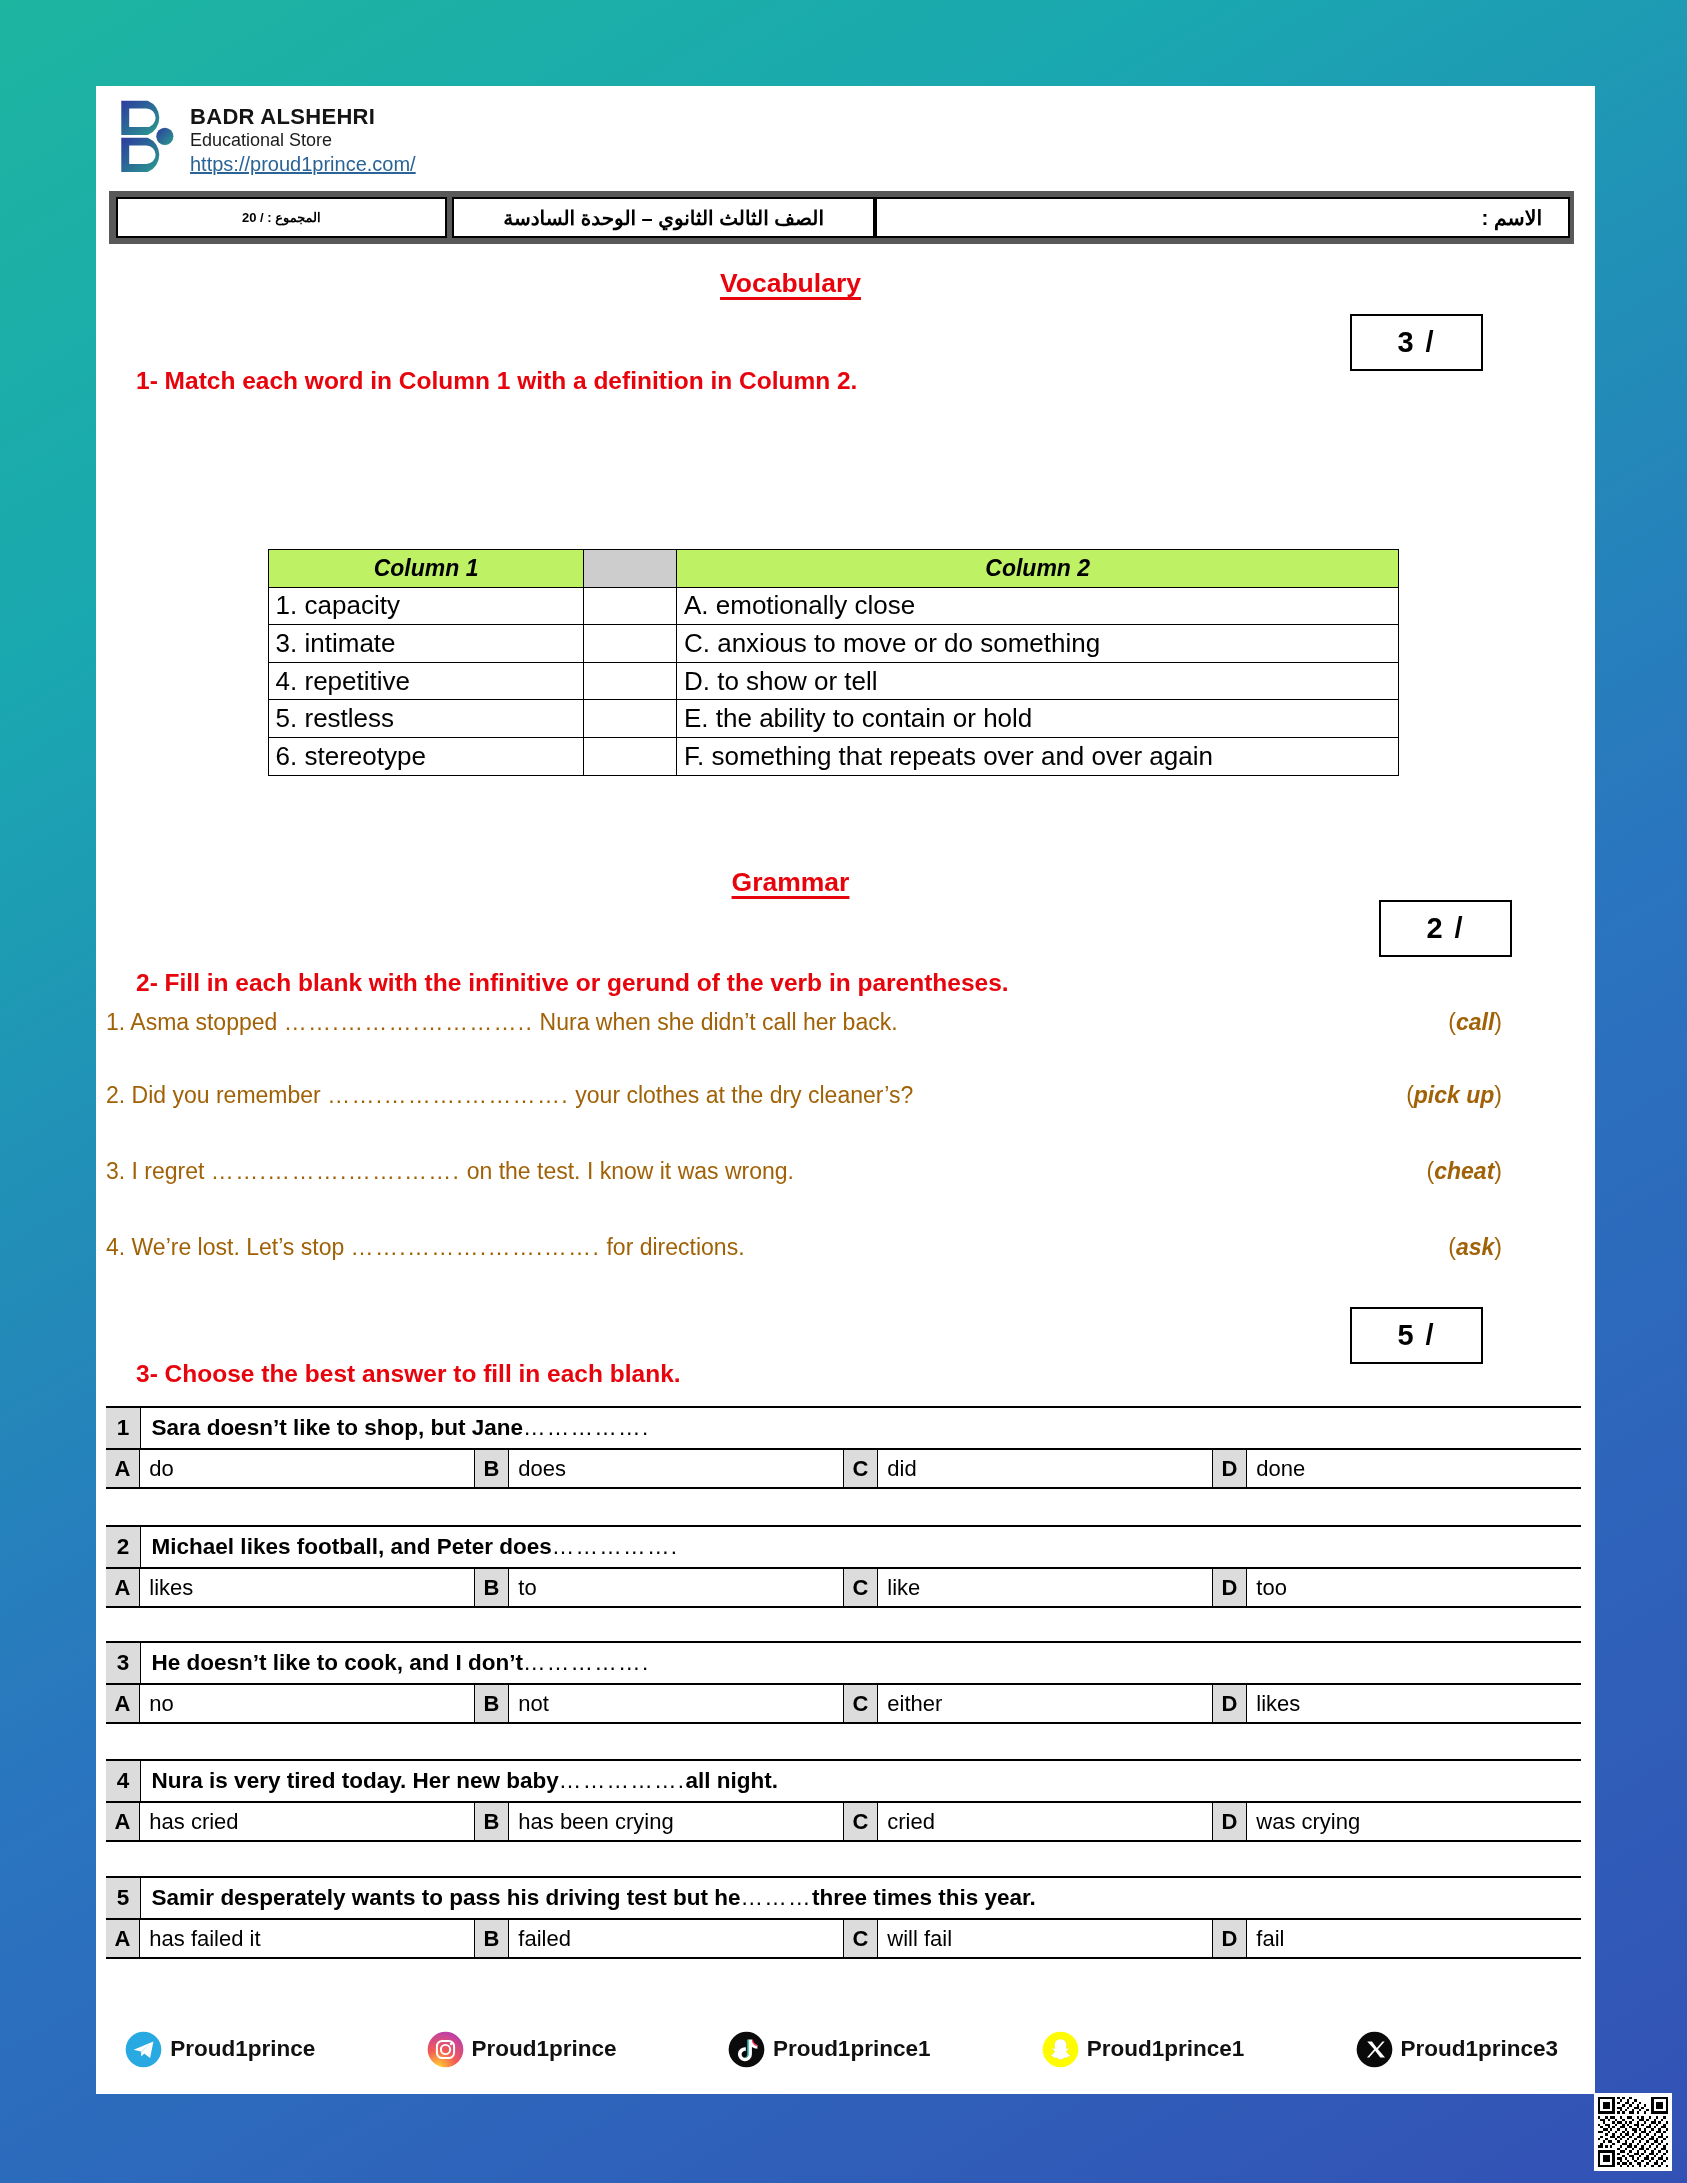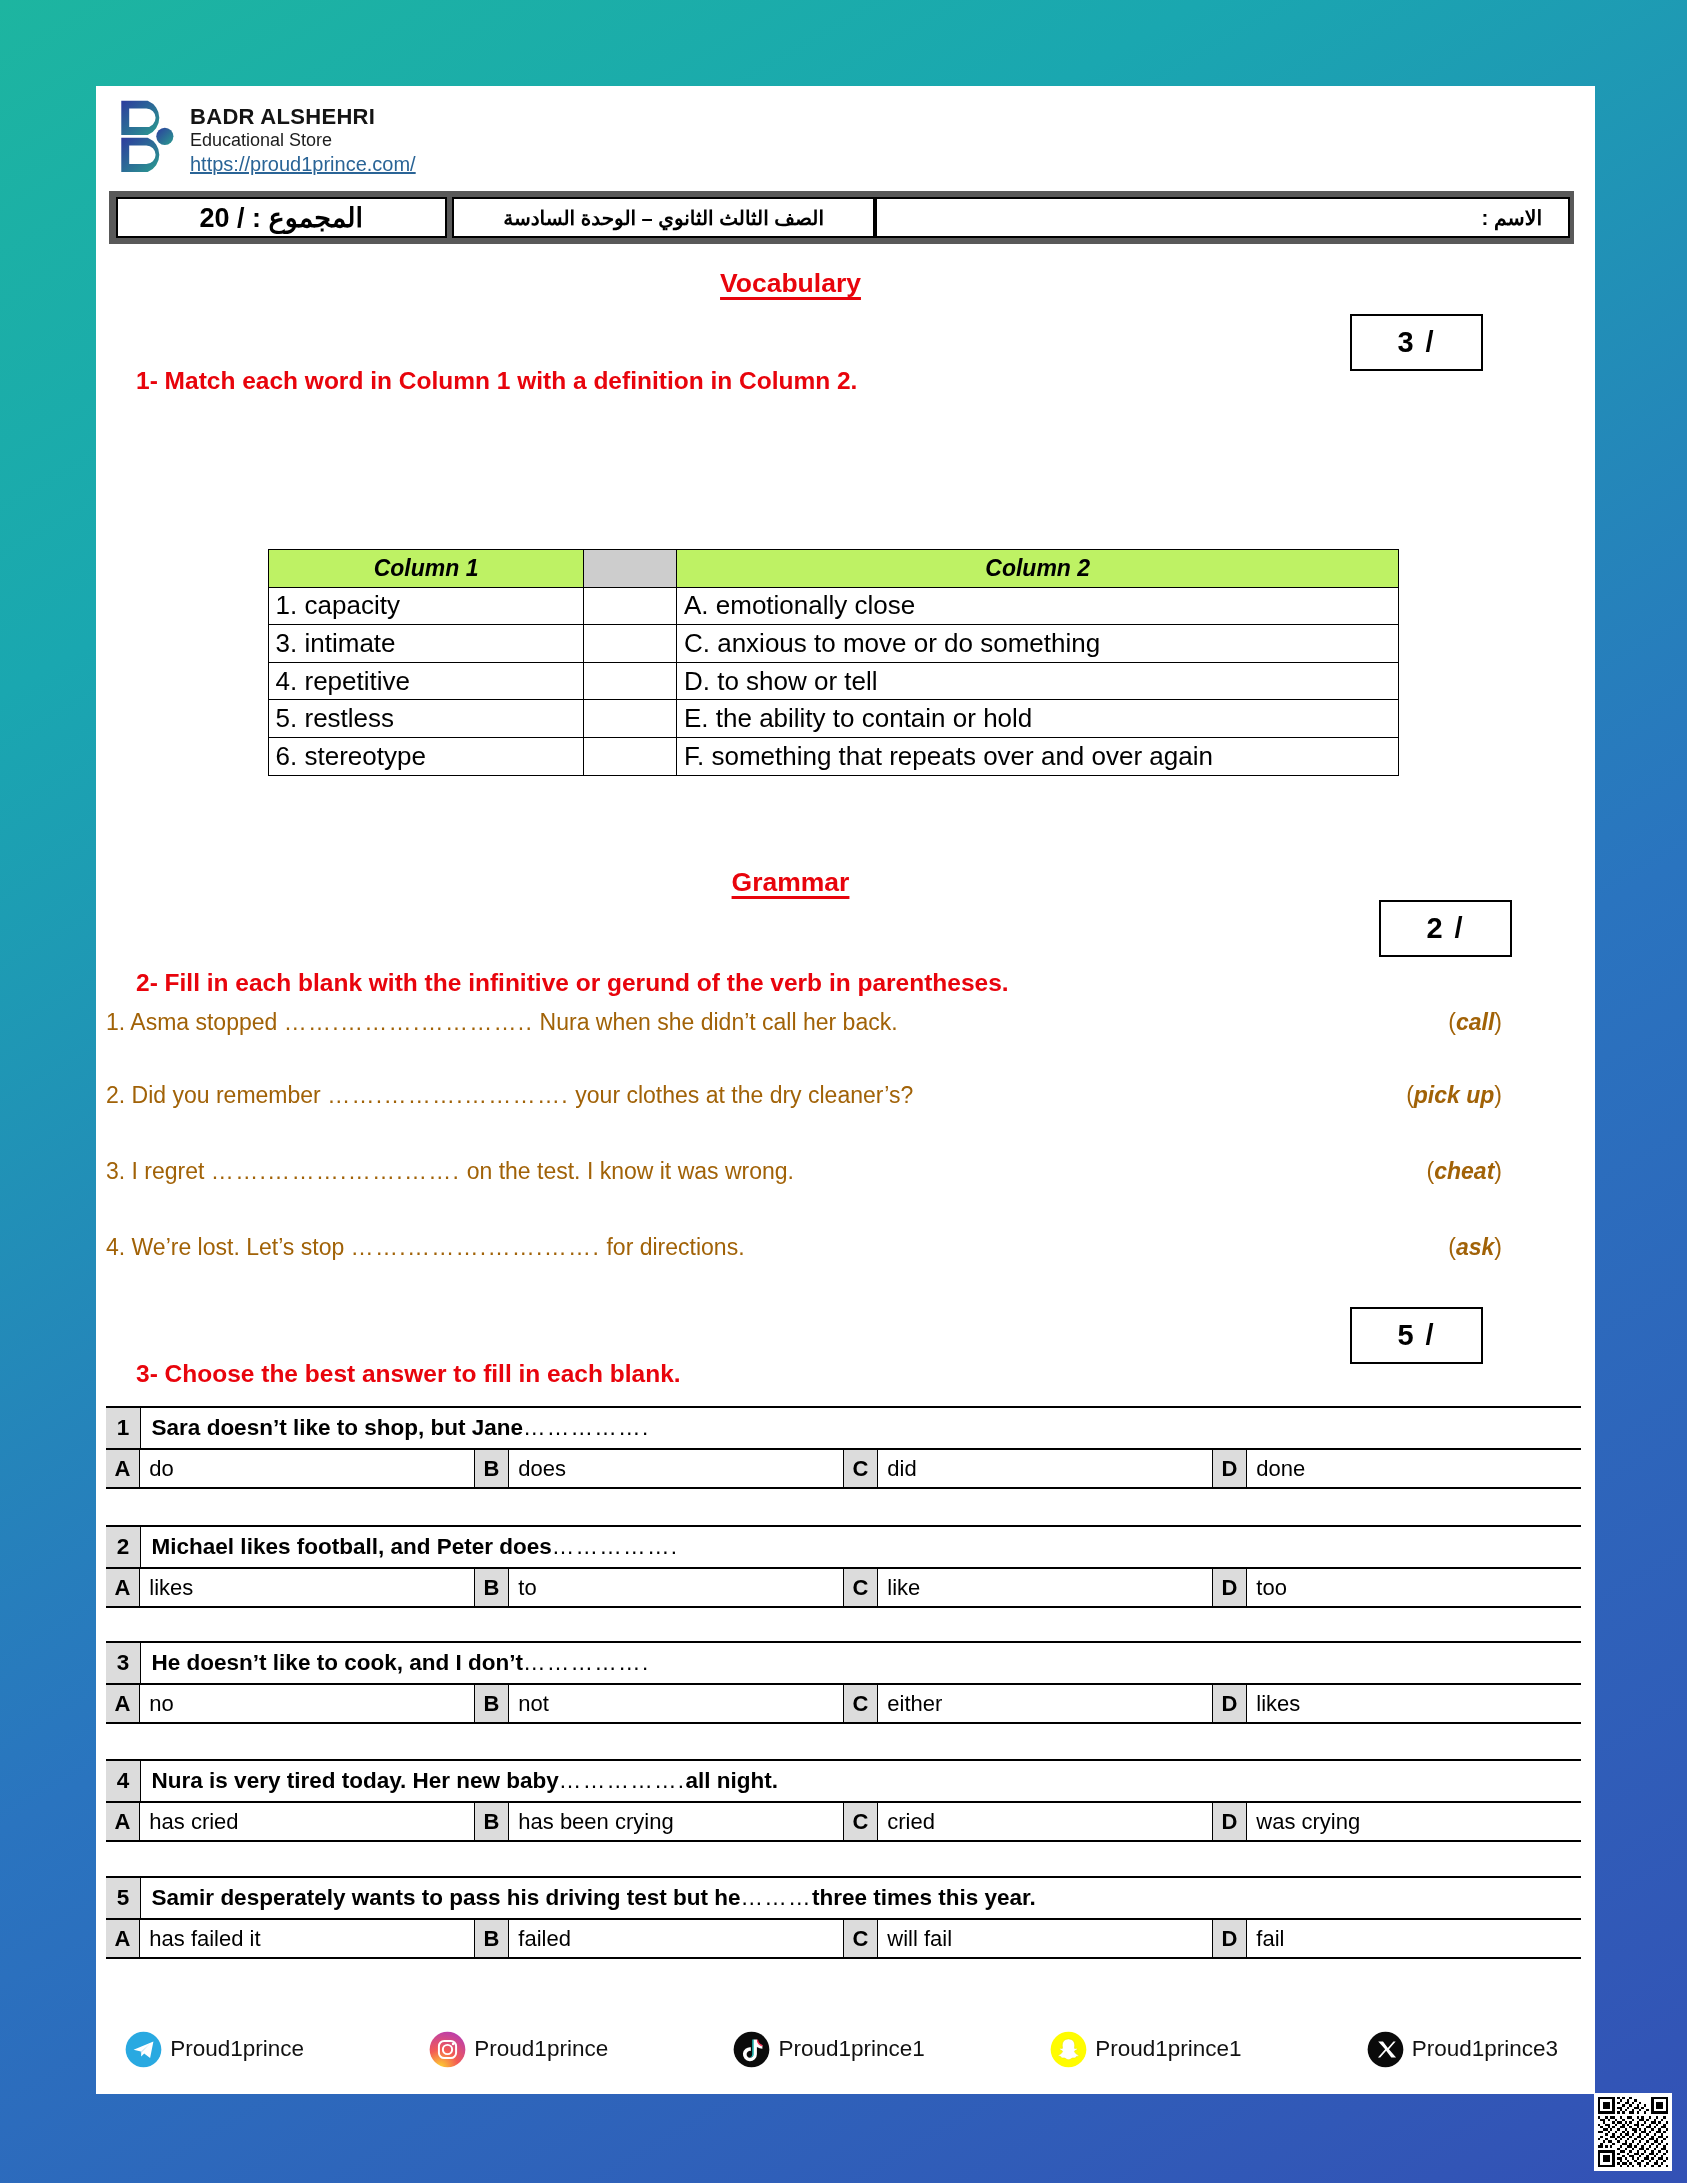--- a/index.html
+++ b/index.html
@@ -30,21 +30,21 @@
   .hdr {
     position:absolute; left:13.2px; top:105px; width:1465px; height:53px;
     background:#595959; display:flex; align-items:center; padding:0 4px;
     box-sizing:border-box;
   }
   .hdr-cell {
     background:#fff; border:2px solid #000; height:41px;
     display:flex; align-items:center; box-sizing:border-box;
     direction:rtl; font-weight:bold;
   }
-  .hdr-total { width:331px; justify-content:center; font-size:27px; margin-left:2.6px; }
+  .hdr-total { width:331px; justify-content:center; font-size:13px; margin-left:2.6px; }
   .hdr-grade { flex:0 0 423px; justify-content:center; font-size:20px; margin-left:5.3px; }
   .hdr-name  { flex:1; justify-content:flex-start; font-size:20.5px; padding-right:26px; }
 
   
   .sec-title {
     text-align:center; color:#e8040c; font-weight:bold; font-size:26.5px;
     text-decoration:underline; text-decoration-thickness:2.6px; text-underline-offset:4.6px;
   }
   .q-head { color:#e8040c; font-weight:bold; font-size:24.5px;margin-top:30px; }
 
@@ -100,21 +100,21 @@
   .opt-val { flex:1; display:flex; align-items:center; padding-left:9.3px; font-size:22px; }
 
   
   .footer {
     position:absolute; left:13.2px; bottom:26.5px; width:1465px;
     display:flex; align-items:center; justify-content:space-between;
     padding:0 16px; box-sizing:border-box;
   }
   .soc { display:flex; align-items:center; }
   .soc-ic { width:37px; height:37px; margin-right:8px; flex:0 0 auto; }
-  .soc-lbl { font-size:22.5px; font-weight:normal; color:#111; }
+  .soc-lbl { font-size:22.5px; font-weight:bold; color:#111; }
 
   .qr { position:absolute; right:14.6px; bottom:12px; width:78px; height:78px; background:#fff; padding:4px; box-sizing:border-box; }
 </style>
 </head>
 <body>
 
 <div class="page">
 
   <div class="logo-row">
     <svg class="logo-mark" viewBox="0 0 100 118">

